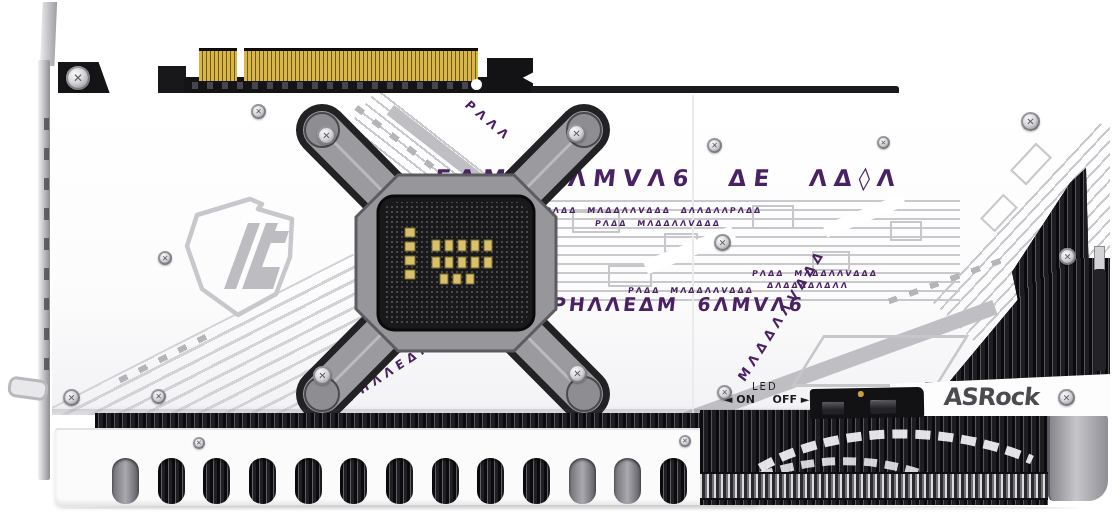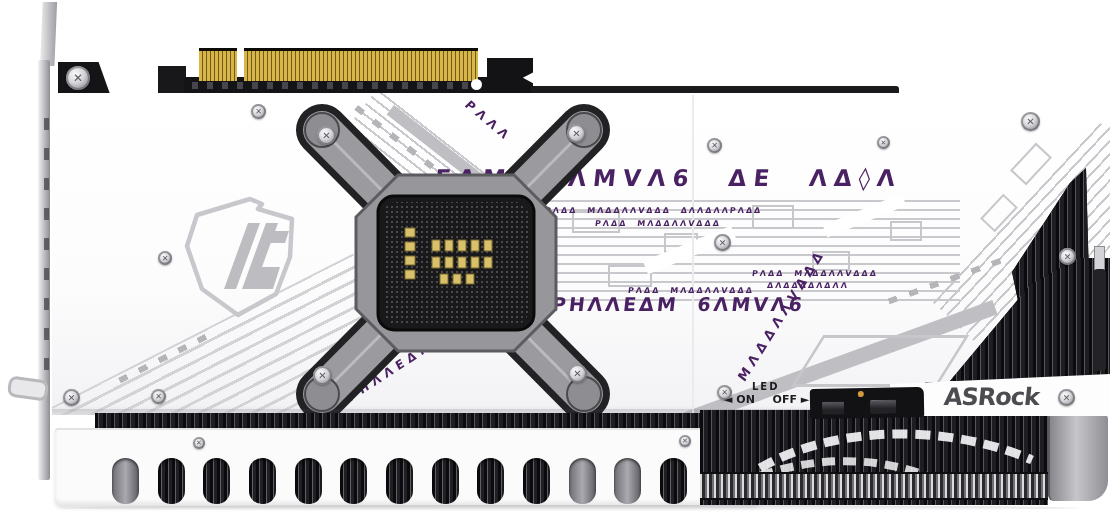--- a/index.html
+++ b/index.html
@@ -83,21 +83,21 @@
   .slot.smooth{background-image:linear-gradient(90deg,#6e6e74,#a9a9af 50%,#5c5c62);}
 
   
   .asrock-strip{left:890px;top:374px;width:220px;height:42px;background:#fdfdfe;
     clip-path:polygon(0 10px,100% 0,100% 100%,0 100%);
     box-shadow:0 2px 3px rgba(0,0,0,.25);}
   .asrock-text{color:#4b4b50;font-weight:800;font-size:24px;letter-spacing:-1px;
     transform:skewX(-6deg);}
 
   
-  .led-label{color:#1d1d1f;font-weight:700;}
+  .led-label{color:#1d1d1f;font-weight:400;}
   .switch-block{left:810px;top:388px;width:114px;height:30px;background:#121214;
     border-radius:4px 6px 2px 2px;transform:rotate(-1deg);}
   .switch-cap{position:absolute;background:linear-gradient(180deg,#55555b,#232327 60%);
     border-top:1px solid #6e6e74;border-radius:2px;}
   .gold-dot{position:absolute;left:48px;top:3px;width:6px;height:6px;border-radius:50%;background:#cf9b3e;}
 
   .gray-shroud{left:1048px;top:415px;width:58px;height:86px;
     background:linear-gradient(90deg,#86868c,#c6c6ca 45%,#8e8e94);
     border-radius:2px 4px 20px 6px;border-left:2px solid #5a5a60;}
   .card-shadow{left:60px;top:505px;width:1020px;height:6px;

